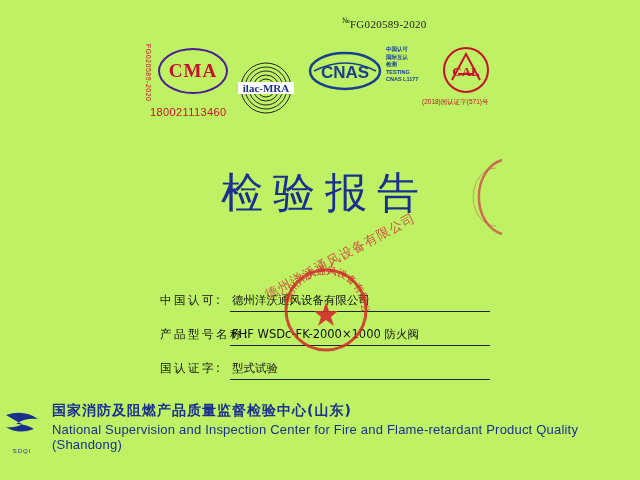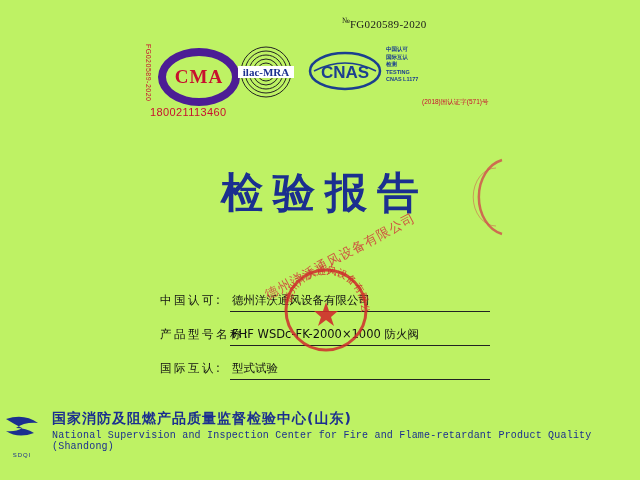--- a/index.html
+++ b/index.html
@@ -59,37 +59,37 @@
     white-space: nowrap;
   }
 
   
   .cma {
     position: absolute;
     left: 18px;
     top: 4px;
     width: 66px;
     height: 42px;
-    border: 8px solid #4c1d95;
+    border: 2px solid #4c1d95;
     border-radius: 50% / 50%;
     color: #c8102e;
     font-weight: bold;
     font-size: 19px;
     letter-spacing: 1px;
     display: flex;
     align-items: center;
     justify-content: center;
     font-family: "Liberation Serif", serif;
   }
 
   
   .ilac {
     position: absolute;
     left: 96px;
-    top: 0px;
+    top: 16px;
     width: 60px;
     height: 56px;
   }
   .ilac svg { display: block; }
 
   
   .cnas {
     position: absolute;
     left: 168px;
     top: 4px;
@@ -139,21 +139,21 @@
   }
 
   
   .title-cn {
     position: absolute;
     top: 165px;
     left: 0;
     width: 100%;
     text-align: center;
     font-size: 42px;
-    font-weight: bold;
+    font-weight: normal;
     letter-spacing: 10px;
     color: #1b2f8f;
     font-family: "DejaVu Sans", sans-serif;
     text-indent: 10px;
   }
   .title-en {
     position: absolute;
     top: 218px;
     left: 0;
     width: 100%;
@@ -260,24 +260,24 @@
     text-align: left;
   }
   .footer-cn {
     font-size: 14px;
     font-weight: bold;
     color: #1b2f8f;
     letter-spacing: 1px;
     font-family: "DejaVu Sans", sans-serif;
   }
   .footer-en {
-    font-size: 10px;
+    font-size: 13px;
     color: #1b2f8f;
     letter-spacing: 0.2px;
-    font-family: Liberation Mono, monospace;
+    font-family: Liberation Sans, sans-serif;
     margin-top: 2px;
   }
   .sdqi-label {
     font-size: 6px;
     color: #1b2f8f;
     text-align: center;
     letter-spacing: 1px;
     margin-top: 1px;
   }
 </style>
@@ -322,41 +322,49 @@
     </div>
 
     <div class="cnas-text">
       <div>中国认可</div>
       <div>国际互认</div>
       <div>检测</div>
       <div>TESTING</div>
       <div>CNAS L1177</div>
     </div>
 
+    <div class="cal">
+      <svg width="52" height="48" viewBox="0 0 52 48">
+        <circle cx="26" cy="24" r="22" fill="none" stroke="#c8102e" stroke-width="2"></circle>
+        <path d="M12 34 L26 8 L40 34" fill="none" stroke="#c8102e" stroke-width="2"></path>
+        <path d="M18 28 h16" stroke="#c8102e" stroke-width="2"></path>
+        <text x="26" y="30" font-size="13" font-family="Liberation Serif, serif" font-weight="bold" fill="#c8102e" text-anchor="middle">CAL</text>
+      </svg>
+    </div>
 
     <div class="cal-caption">(2018)国认证字(571)号</div>
 
     <div class="barcode-num">180021113460</div>
   </div>
 
   <div class="title-cn">检验报告</div>
 
   <div class="fields">
     <div class="field-row">
       <span class="field-label">中国认可:</span>
       <span class="field-value">德州洋沃通风设备有限公司</span>
       <span class="field-line"></span>
     </div>
     <div class="field-row">
       <span class="field-label">产品型号名称:</span>
       <span class="field-value">FHF WSDc-FK-2000×1000 防火阀</span>
       <span class="field-line"></span>
     </div>
     <div class="field-row">
-      <span class="field-label">国际互认:</span>
+      <span class="field-label">国认证字:</span>
       <span class="field-value">型式试验</span>
       <span class="field-line"></span>
     </div>
   </div>
 
   <div class="stamp-round">
     <svg width="96" height="96" viewBox="0 0 96 96">
       <defs>
         <path id="stampArc" d="M 48,48 m -36,0 a 36,36 0 1,1 72,0" fill="none"></path>
       </defs>

